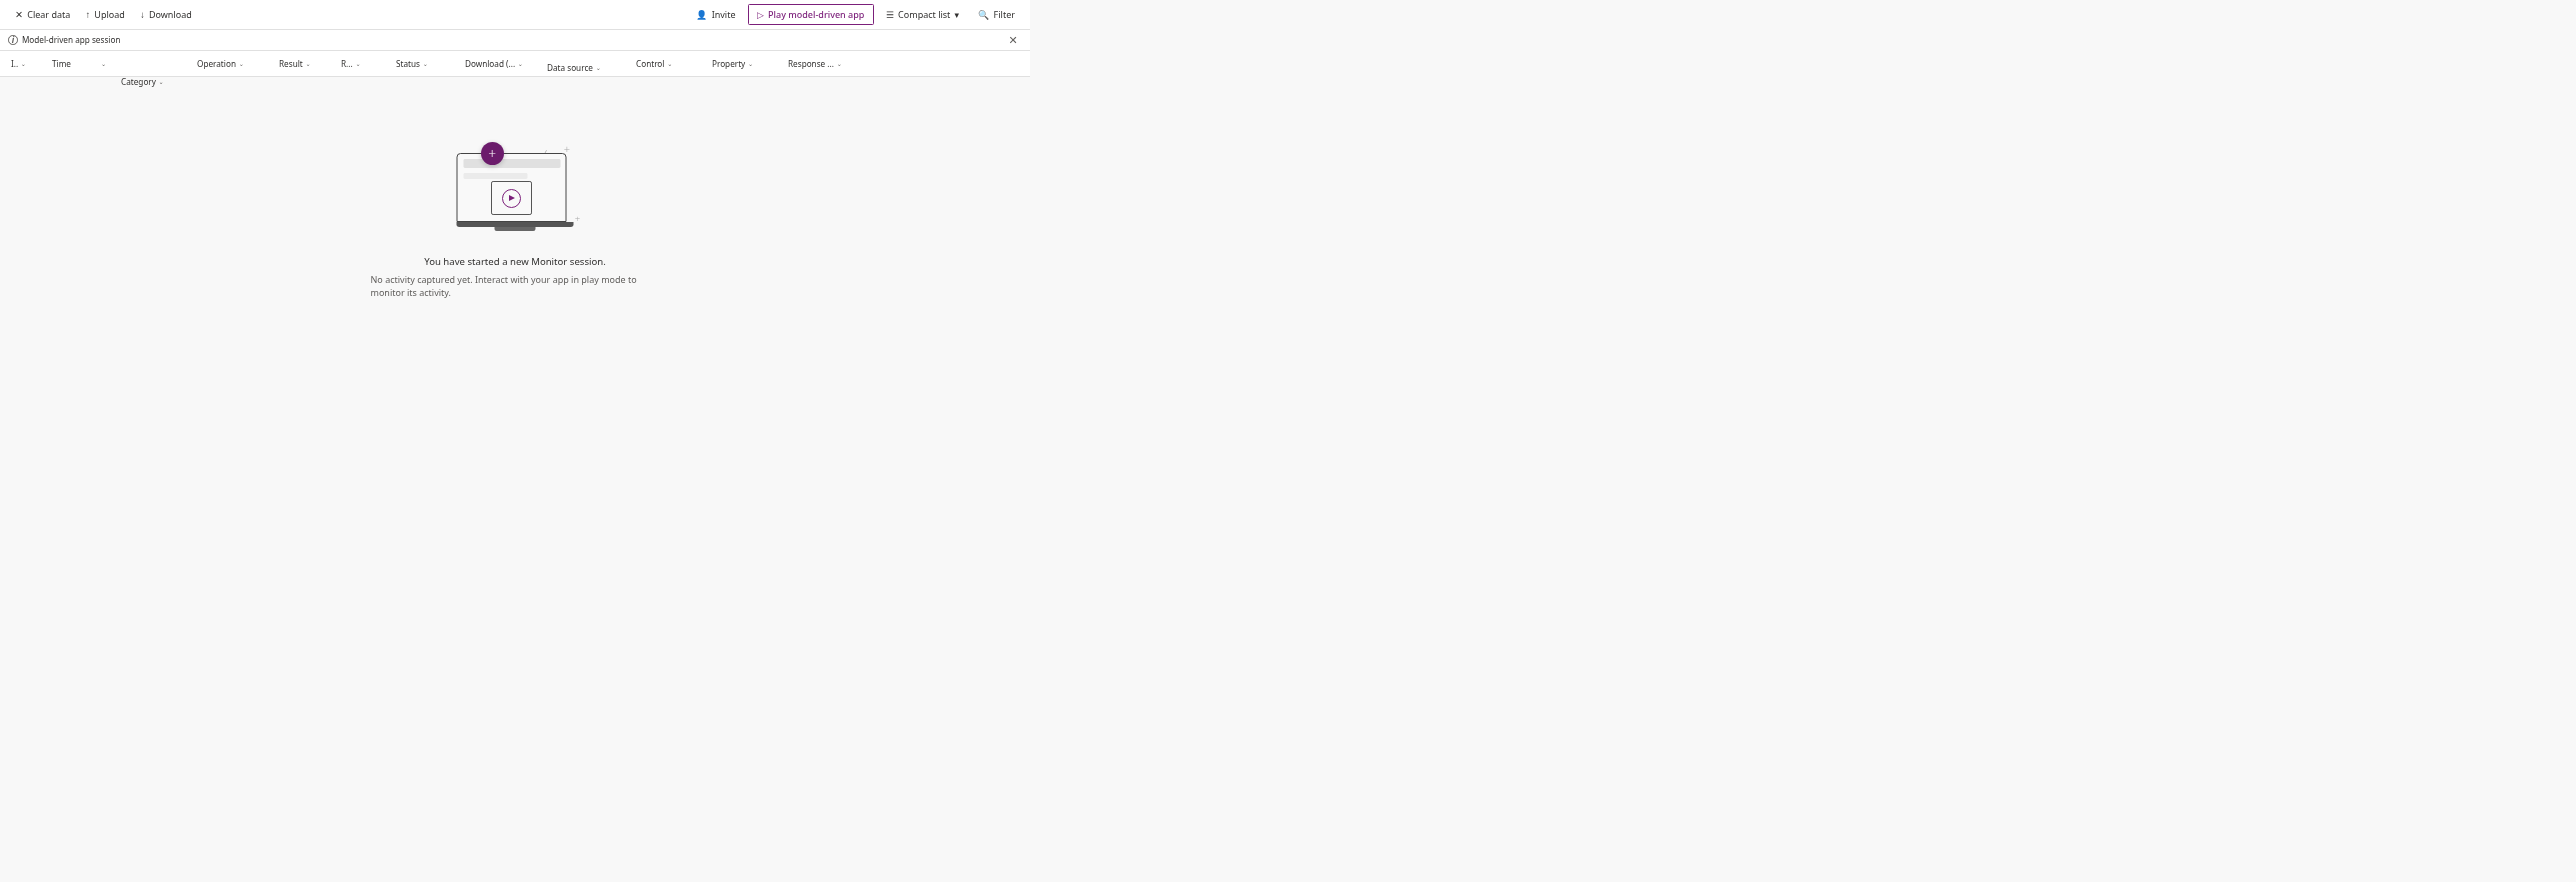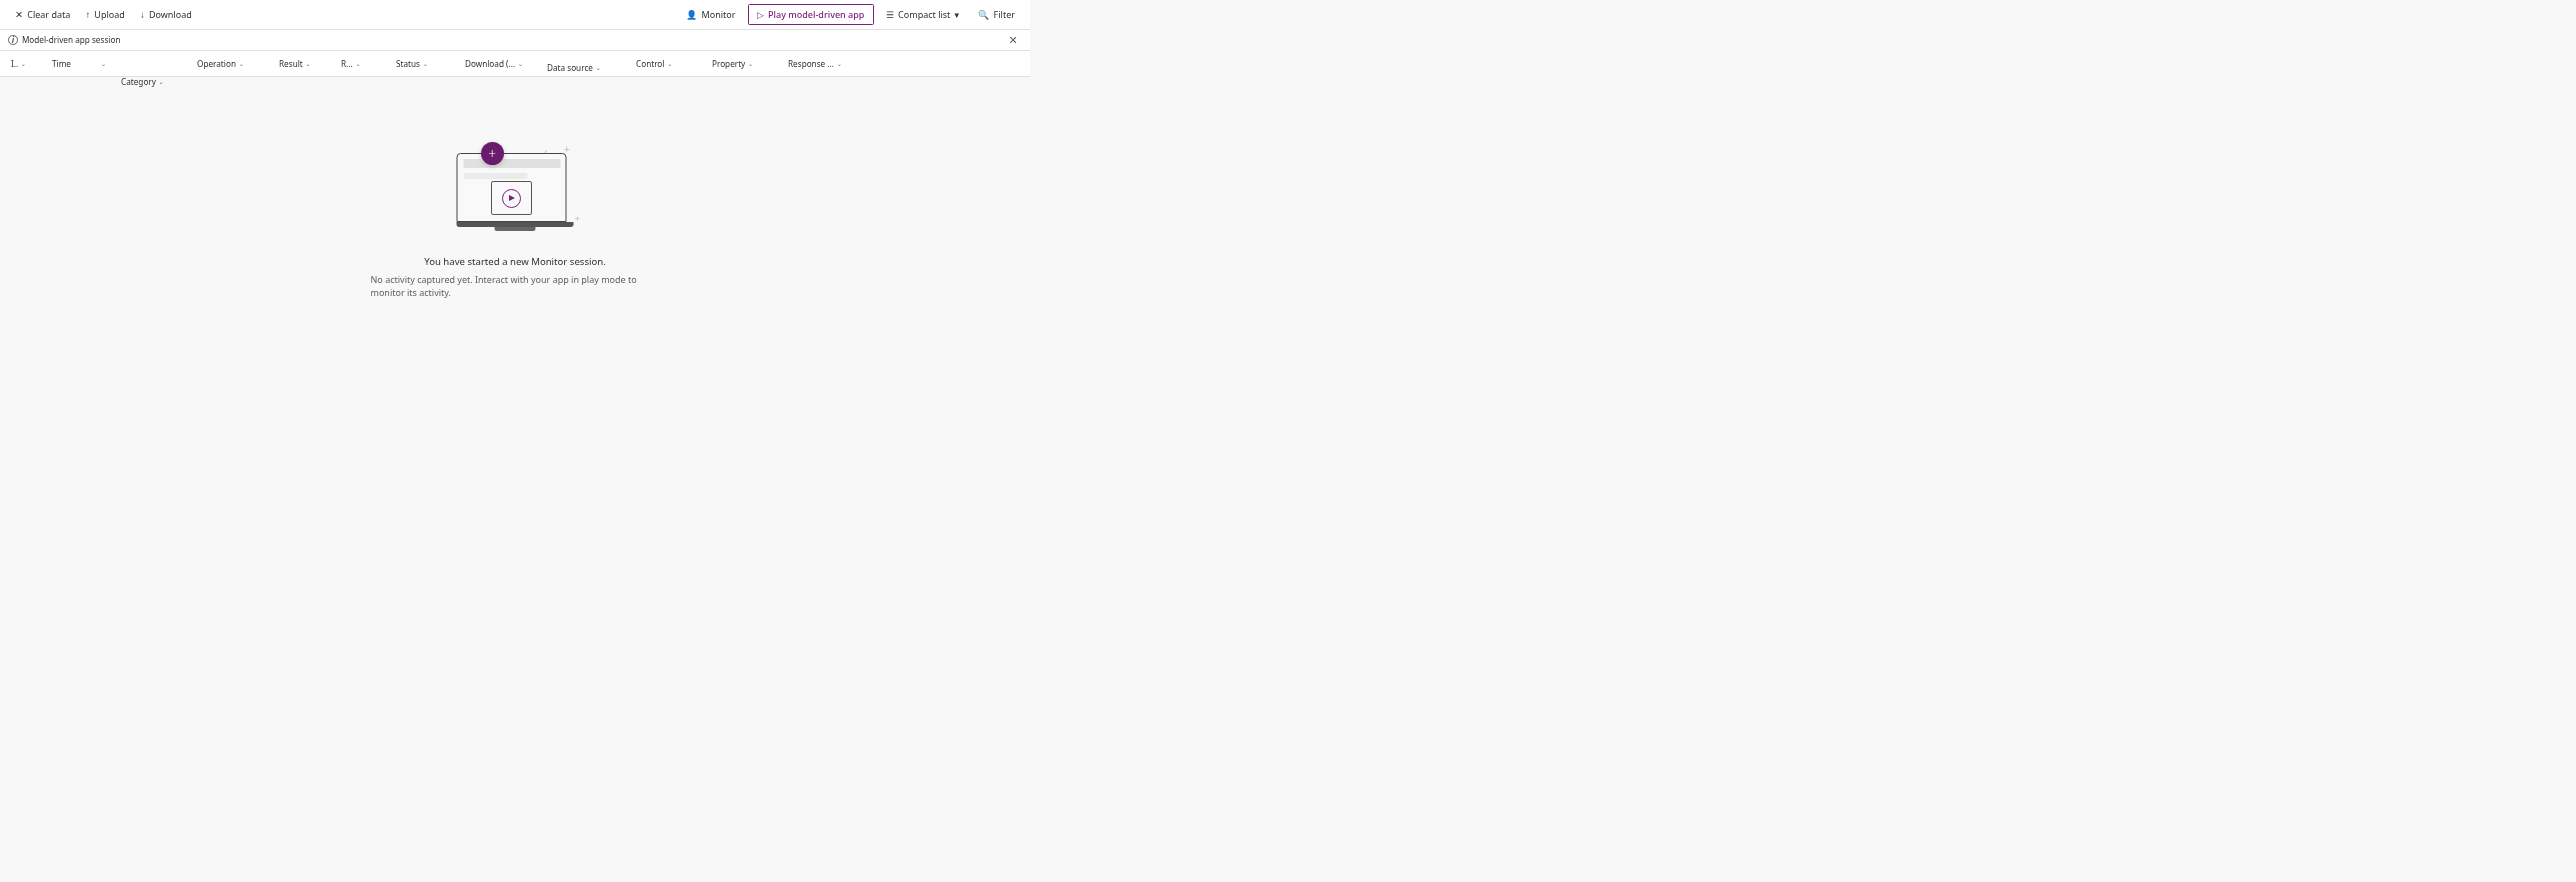--- a/index.html
+++ b/index.html
@@ -376,21 +376,21 @@
       <span>Upload</span>
     </button>
     <button class="toolbar-btn">
       <span class="icon">↓</span>
       <span>Download</span>
     </button>
   </div>
   <div class="toolbar-right">
     <button class="invite-btn">
       <span class="icon">👤</span>
-      <span>Monitor</span>
+      <span>Invite</span>
     </button>
     <button class="play-btn">
       <span class="icon">▷</span>
       <span>Play model-driven app</span>
     </button>
     <button class="compact-list-btn">
       <span class="icon">☰</span>
       <span>Compact list</span>
       <span class="chevron">▾</span>
     </button>

